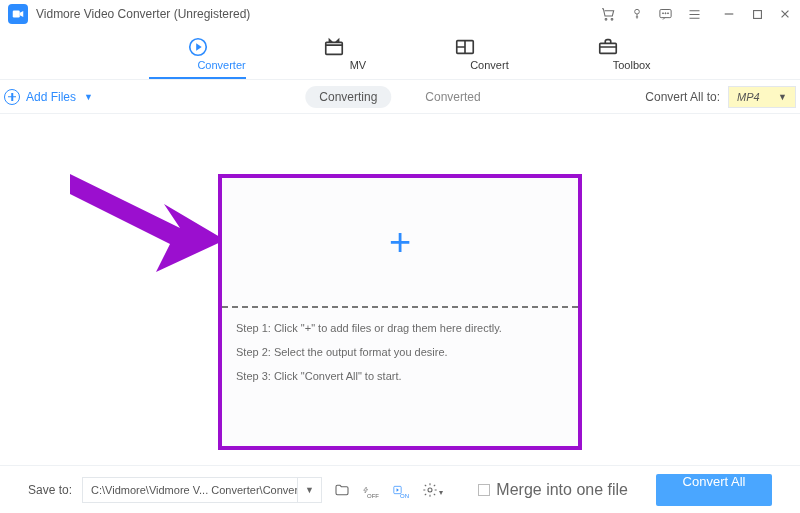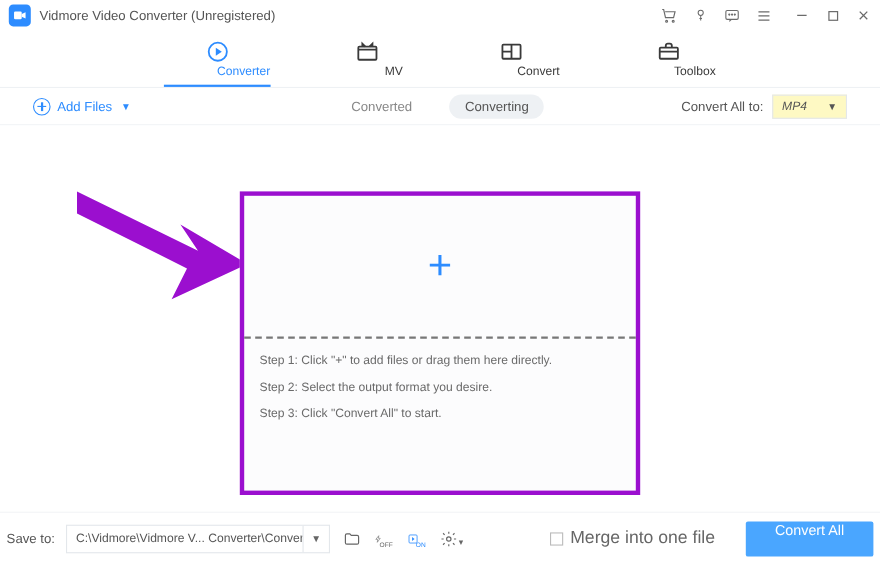--- a/index.html
+++ b/index.html
@@ -19,21 +19,21 @@
 
 .nav { height: 52px; display: flex; align-items: flex-end; justify-content: center; gap: 56px; border-bottom: 1px solid #eef1f4; background: #fff; }
 .nav-item { display: flex; flex-direction: column; align-items: center; gap: 2px; padding-bottom: 6px; cursor: pointer; border-bottom: 2px solid transparent; }
 .nav-item.active { border-bottom-color: #2d8cff; }
 .nav-item .nicon { height: 20px; display: flex; align-items: center; justify-content: center; color: #3a3a3a; }
 .nav-item.active .nicon { color: #2d8cff; }
 .nav-item .nlabel { font-size: 11px; color: #3a3a3a; margin-left: 48px; }
 .nav-item.active .nlabel { color: #2d8cff; }
 
 
-.subbar { height: 34px; display: flex; align-items: center; padding: 0 30px; border-bottom: 1px solid #eef1f4; background: #fff; font-size: 12px; color: #555; }
+.subbar { height: 34px; display: flex; align-items: center; padding: 0 4px; border-bottom: 1px solid #eef1f4; background: #fff; font-size: 12px; color: #555; }
 .addfiles { display: flex; align-items: center; gap: 6px; color: #2d8cff; cursor: pointer; }
 .addfiles .plus-circle { width: 16px; height: 16px; border: 1.5px solid #2d8cff; border-radius: 50%; position: relative; }
 .addfiles .plus-circle::before, .addfiles .plus-circle::after { content: ""; position: absolute; background: #2d8cff; }
 .addfiles .plus-circle::before { left: 3px; right: 3px; top: 50%; height: 1.5px; transform: translateY(-50%); }
 .addfiles .plus-circle::after { top: 3px; bottom: 3px; left: 50%; width: 1.5px; transform: translateX(-50%); }
 .addfiles .chev { font-size: 9px; color: #2d8cff; margin-left: 2px; }
 .subbar .center { position: absolute; left: 50%; transform: translateX(-50%); display: flex; align-items: center; gap: 20px; }
 .pill { padding: 4px 14px; border-radius: 12px; cursor: pointer; color: #888; }
 .pill.active { background: #eef1f4; color: #555; }
 .subbar .right { margin-left: auto; display: flex; align-items: center; gap: 8px; }
@@ -43,21 +43,21 @@
 .content { position: relative; height: calc(513px - 28px - 52px - 34px - 48px); background: #fff; }
 .arrow-annot { position: absolute; left: 60px; top: 50px; pointer-events: none; }
 .dropzone { position: absolute; left: 218px; top: 60px; width: 364px; height: 276px; border: 4px solid #9b0fcf; background: #fcfcfd; display: flex; flex-direction: column; }
 .dropzone .drop-top { flex: 0 0 128px; display: flex; align-items: center; justify-content: center; }
 .big-plus { color: #2d8cff; font-size: 38px; font-weight: 200; line-height: 1; cursor: pointer; user-select: none; }
 .dropzone .dashline { border-top: 2px dashed #777; margin: 0 0; }
 .dropzone .steps { padding: 14px 14px; display: flex; flex-direction: column; gap: 12px; }
 .dropzone .steps div { font-size: 11px; color: #6a6a6a; }
 
 
-.bottom { height: 48px; border-top: 1px solid #eef1f4; display: flex; align-items: center; padding: 0 6px; gap: 10px; font-size: 12px; color: #555; background: #fff; }
+.bottom { height: 48px; border-top: 1px solid #eef1f4; display: flex; align-items: center; padding: 0 28px; gap: 10px; font-size: 12px; color: #555; background: #fff; }
 .pathbox { width: 240px; height: 26px; border: 1px solid #e3e7eb; display: flex; align-items: center; }
 .pathbox .pth { flex: 1; padding: 0 8px; font-size: 11px; color: #555; white-space: nowrap; overflow: hidden; }
 .pathbox .dd { width: 24px; height: 100%; border-left: 1px solid #e3e7eb; display: flex; align-items: center; justify-content: center; font-size: 9px; color: #666; cursor: pointer; }
 .mini-ico { width: 20px; height: 20px; display: flex; align-items: center; justify-content: center; color: #666; cursor: pointer; }
 .mini-ico.accent { color: #2d8cff; }
 .bottom .spacer { flex: 1; }
 .merge { display: flex; align-items: center; gap: 6px; font-size: 16px; color: #666; cursor: pointer; }
 .merge .cbx { width: 12px; height: 12px; border: 1px solid #bbb; background: #fff; }
 .convert-btn { margin-left: 18px; width: 116px; height: 32px; background: #4aa6ff; color: #fff; display: flex; align-items: flex-start; justify-content: center; font-size: 13px; border-radius: 2px; cursor: pointer; }
 </style>
@@ -160,22 +160,22 @@
   </div>
 </div>
 
 <div class="subbar" style="position:relative;">
   <div class="addfiles">
     <span class="plus-circle"></span>
     <span>Add Files</span>
     <span class="chev">▼</span>
   </div>
   <div class="center">
+    <span class="pill active">Converting</span>
     <span class="pill">Converted</span>
-    <span class="pill active">Converting</span>
   </div>
   <div class="right">
     <span>Convert All to:</span>
     <div class="fmt-select">
       <span>MP4</span>
       <span style="font-size:9px;">▼</span>
     </div>
   </div>
 </div>
 

